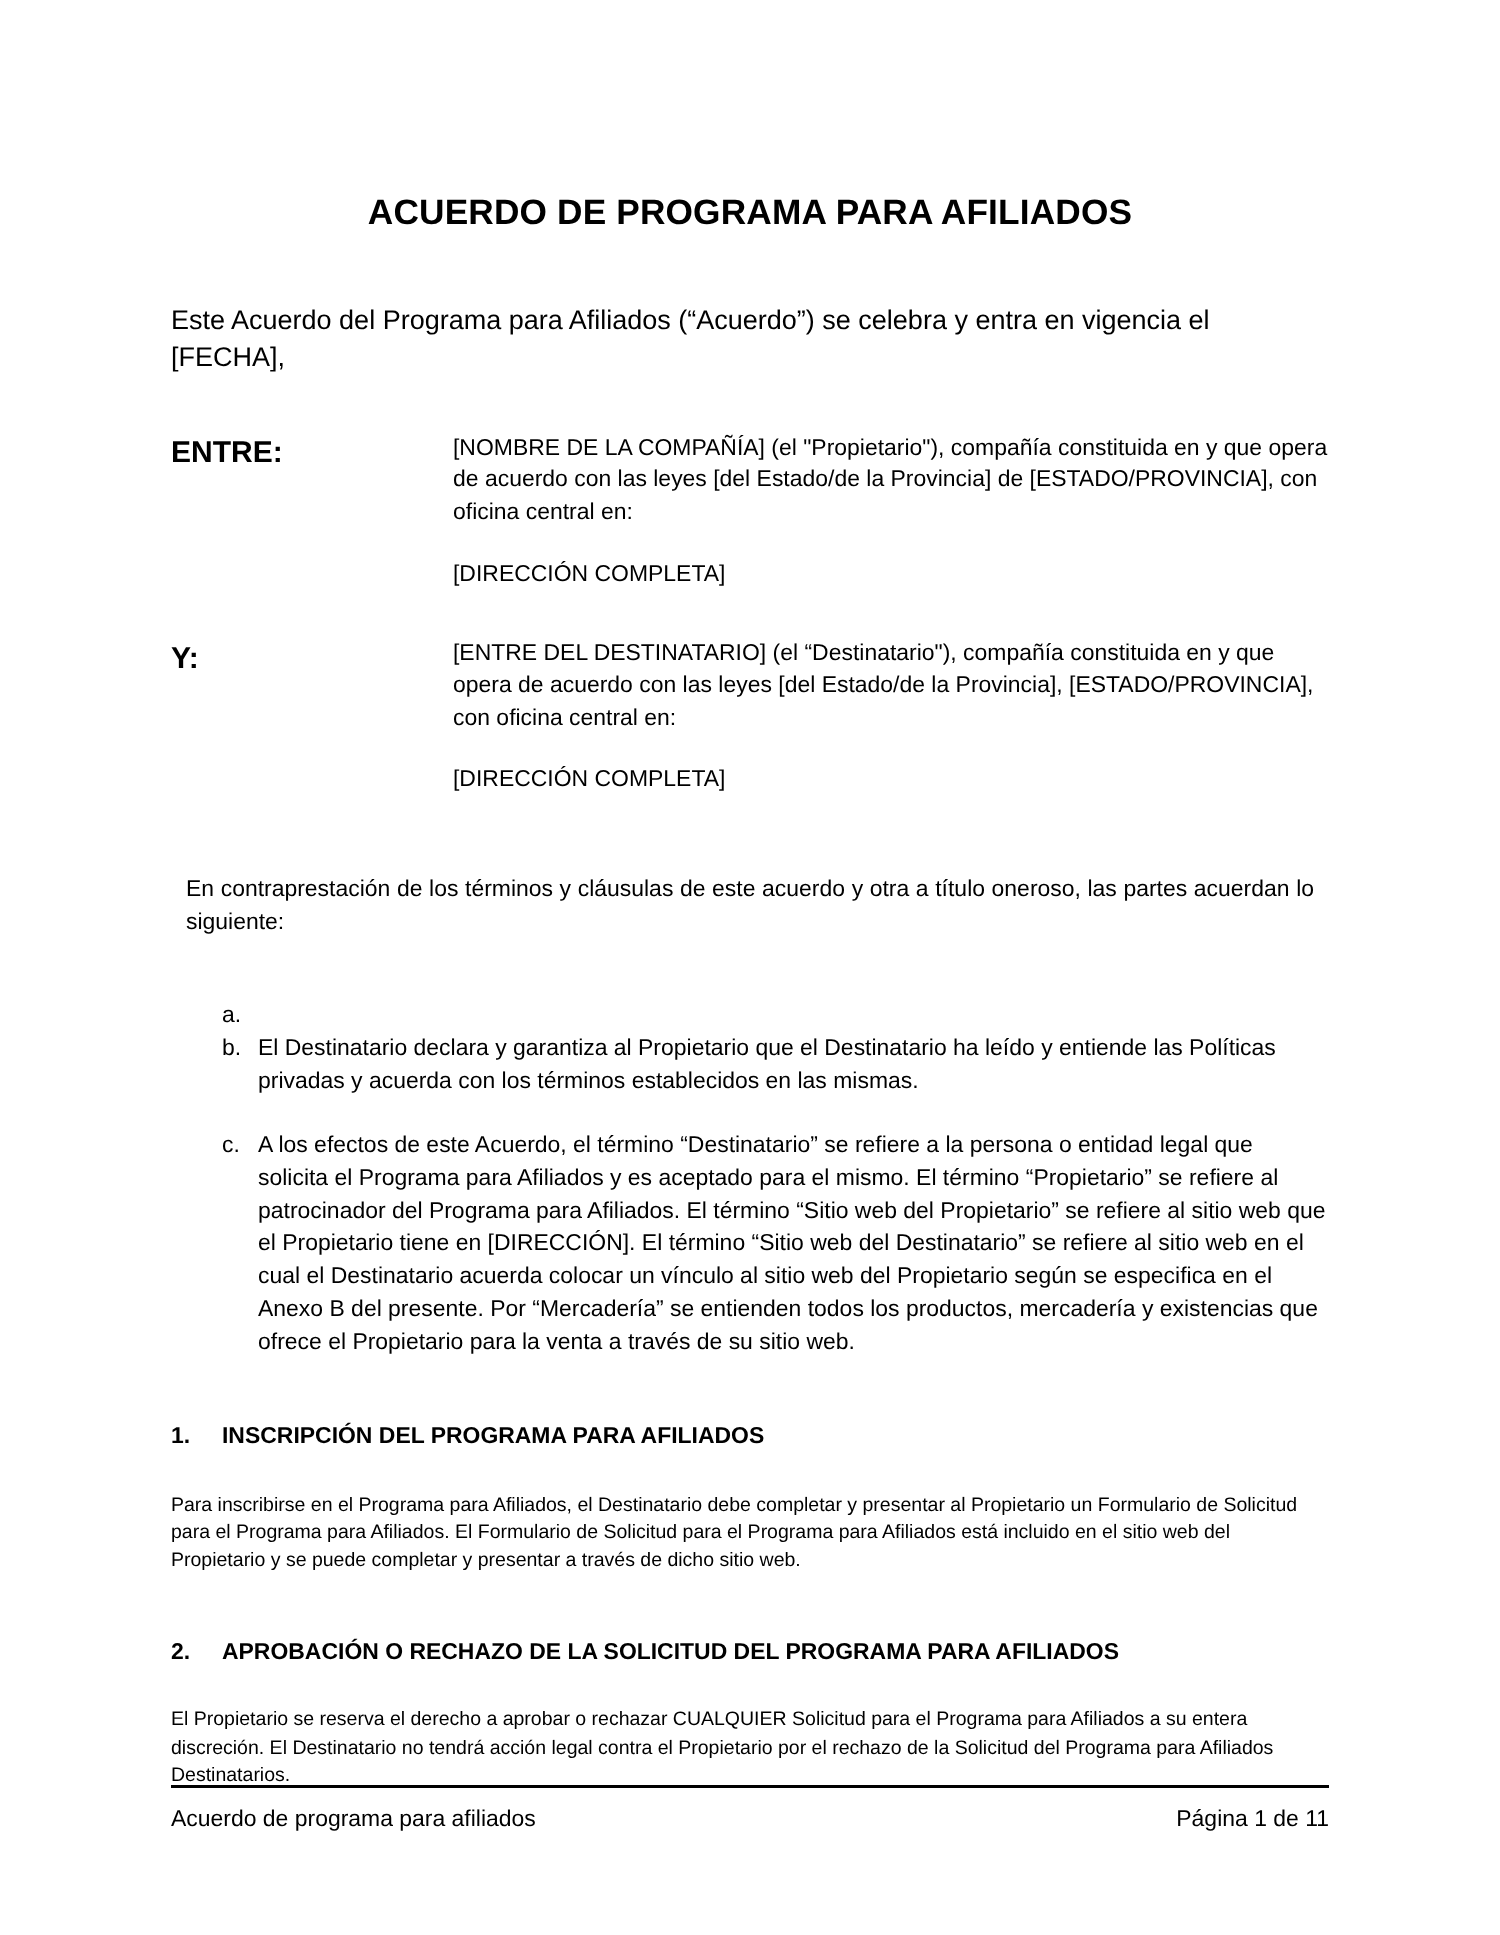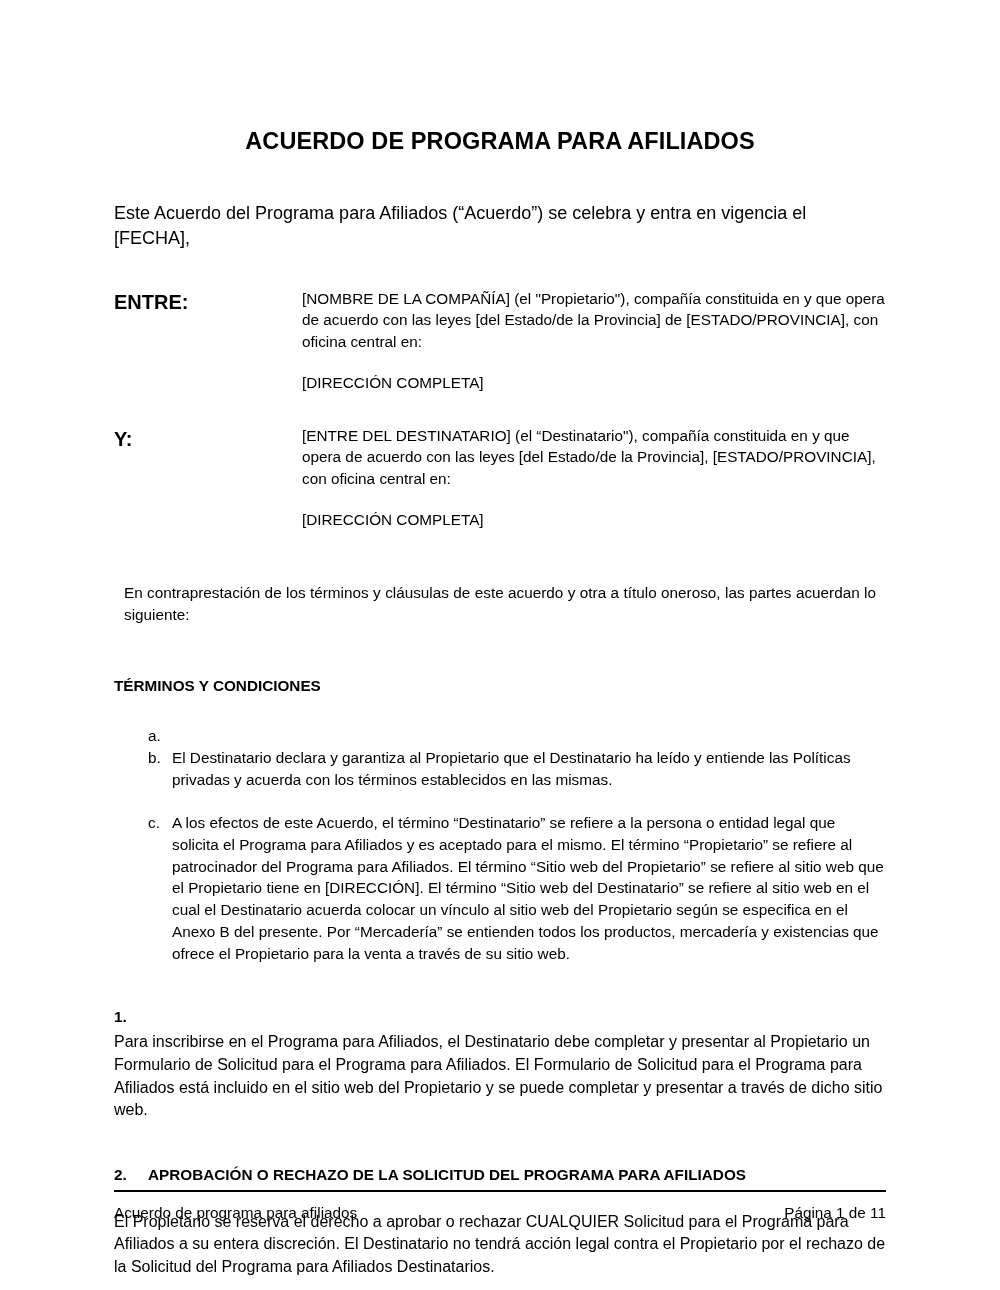--- a/index.html
+++ b/index.html
@@ -101,21 +101,21 @@
     padding-top: 42px;
     line-height: 1.4;
   }
   .num-heading .marker {
     position: absolute;
     left: 0;
     top: 42px;
     font-weight: bold;
   }
   .body-para {
-    font-size: 16px;
+    font-size: 13px;
     line-height: 1.42;
     margin: 0;
     padding-top: 25px;
   }
   .footer {
     position: absolute;
     left: 114px;
     top: 1190px;
     width: 772px;
   }
@@ -154,38 +154,38 @@
   <div class="party-block second">
     <div class="party-label">Y:</div>
     <div class="party-body">
       <span class="strong">[ENTRE DEL DESTINATARIO]</span><span> (el “Destinatario"), compañía constituida en y que opera de acuerdo con las leyes [del Estado/de la Provincia], [ESTADO/PROVINCIA], con oficina central en:</span>
       <div class="party-address">[DIRECCIÓN COMPLETA]</div>
     </div>
   </div>
 
   <p class="para-justified">En contraprestación de los términos y cláusulas de este acuerdo y otra a título oneroso, las partes acuerdan lo siguiente:</p>
 
-  <p class="section-label">TÉRMINOS Y CONDICIONES</p>
 
   <ol class="alpha-list">
     <li>
       <span class="marker">a.</span>
     </li>
     <li>
       <span class="marker">b.</span>
       <span>El Destinatario declara y garantiza al Propietario que el Destinatario ha leído y entiende las Políticas privadas y acuerda con los términos establecidos en las mismas.</span>
     </li>
     <li>
       <span class="marker">c.</span>
       <span>A los efectos de este Acuerdo, el término “Destinatario” se refiere a la persona o entidad legal que solicita el Programa para Afiliados y es aceptado para el mismo. El término “Propietario” se refiere al patrocinador del Programa para Afiliados. El término “Sitio web del Propietario” se refiere al sitio web que el Propietario tiene en [DIRECCIÓN]. El término “Sitio web del Destinatario” se refiere al sitio web en el cual el Destinatario acuerda colocar un vínculo al sitio web del Propietario según se especifica en el Anexo B del presente. Por “Mercadería” se entienden todos los productos, mercadería y existencias que ofrece el Propietario para la venta a través de su sitio web.</span>
     </li>
   </ol>
 
   <div class="num-heading">
     <span class="marker">1.</span>
+    <span>INSCRIPCIÓN DEL PROGRAMA PARA AFILIADOS</span>
   </div>
   <p class="body-para">Para inscribirse en el Programa para Afiliados, el Destinatario debe completar y presentar al Propietario un Formulario de Solicitud para el Programa para Afiliados. El Formulario de Solicitud para el Programa para Afiliados está incluido en el sitio web del Propietario y se puede completar y presentar a través de dicho sitio web.</p>
 
   <div class="num-heading">
     <span class="marker">2.</span>
     <span>APROBACIÓN O RECHAZO DE LA SOLICITUD DEL PROGRAMA PARA AFILIADOS</span>
   </div>
   <p class="body-para">El Propietario se reserva el derecho a aprobar o rechazar CUALQUIER Solicitud para el Programa para Afiliados a su entera discreción. El Destinatario no tendrá acción legal contra el Propietario por el rechazo de la Solicitud del Programa para Afiliados Destinatarios.</p>
 
 </div>

